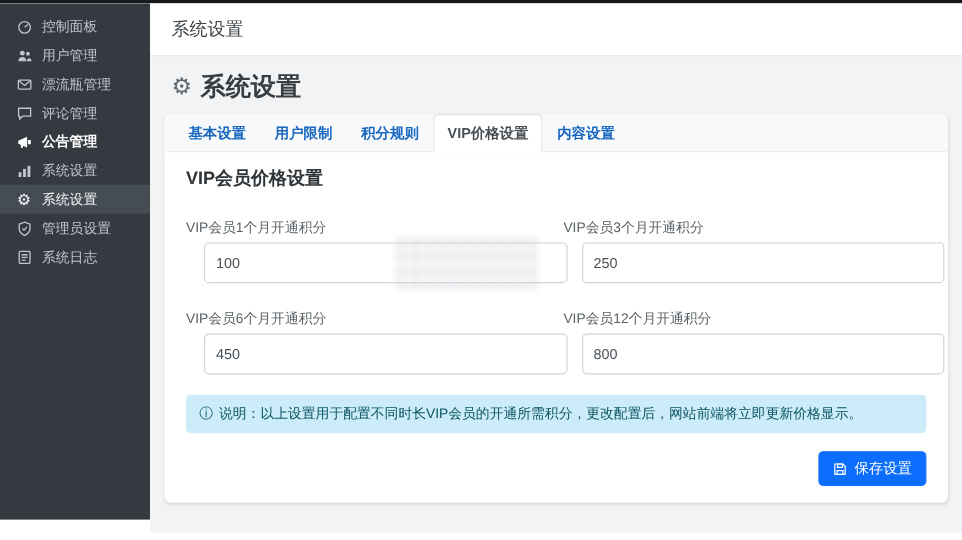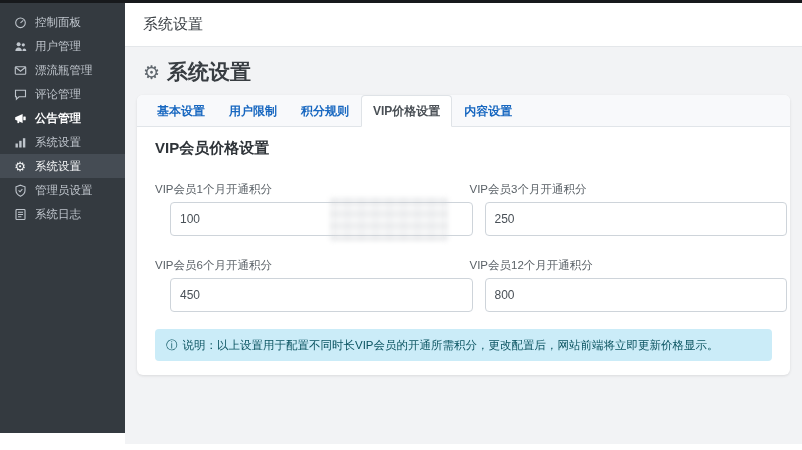--- a/index.html
+++ b/index.html
@@ -216,18 +216,30 @@
     <label>VIP会员12个月开通积分</label>
     <input type="text" value="800" style="">
   </div>
 </div>
 
         <div class="alert">
           <span class="i-ico">ⓘ</span>
           <span>说明：以上设置用于配置不同时长VIP会员的开通所需积分，更改配置后，网站前端将立即更新价格显示。</span>
         </div>
 
+        <div class="actions">
+          <button class="btn-save">
+            <span>
+                <svg width="12" height="12" viewBox="0 0 13 13" fill="none" stroke="#fff" stroke-width="1.1">
+                  <path d="M1.8 1.8h7.4l2 2v7.4H1.8z"></path>
+                  <path d="M3.8 7.7h5.4v3.5H3.8z"></path>
+                  <path d="M4.3 1.8h4.4v3H4.3z"></path>
+                </svg>
+              </span>
+            <span>保存设置</span>
+          </button>
+        </div>
       </div>
     </div>
 
     <div class="blur-block"></div>
   </div>
 </div>
 
 </body></html>

